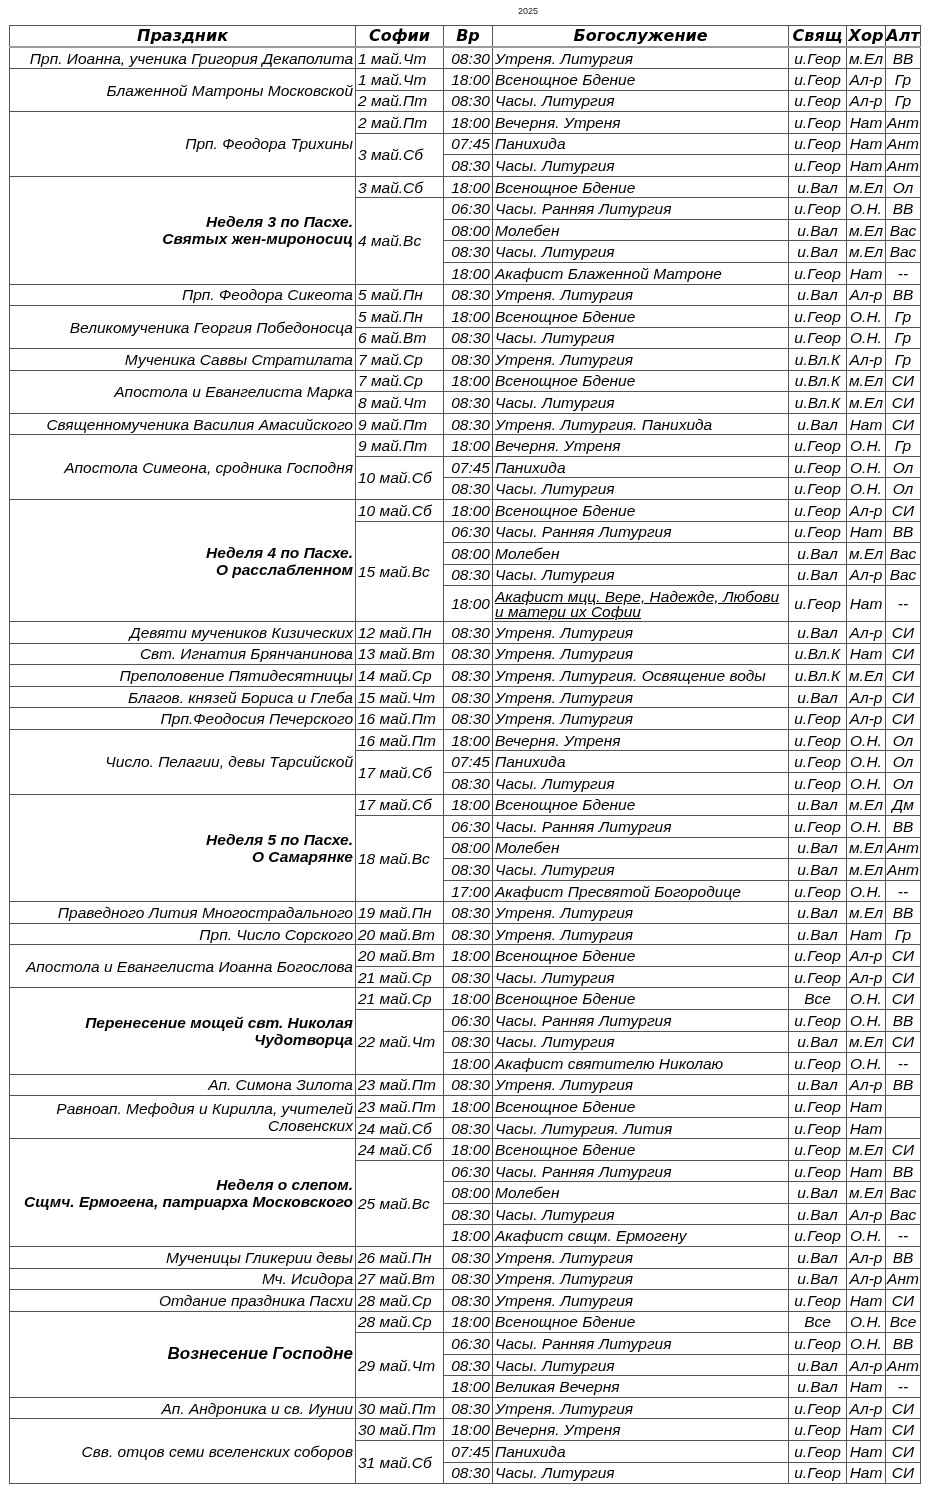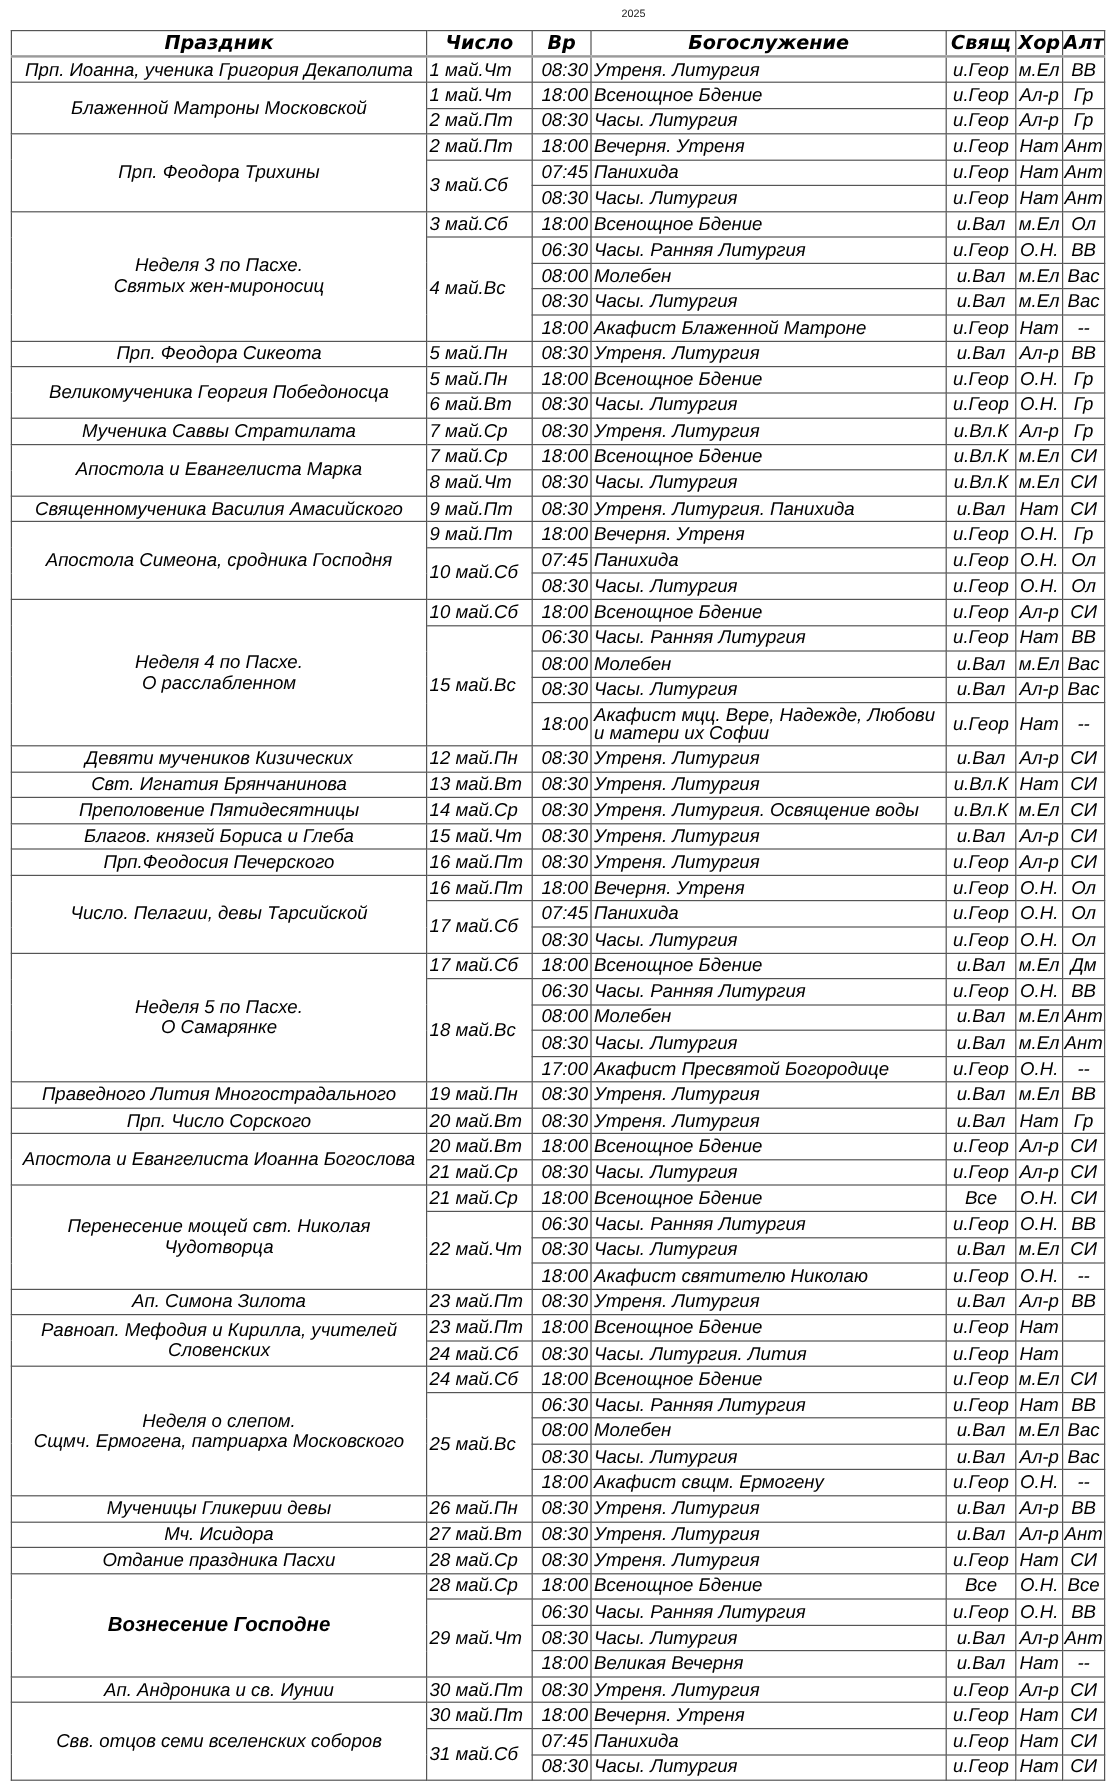--- a/index.html
+++ b/index.html
@@ -33,48 +33,48 @@
     border: 1px solid #555;
     padding: 0 2px;
     font: italic 15.5px/17px "Liberation Sans", sans-serif;
     white-space: nowrap;
     overflow: hidden;
     vertical-align: middle;
   }
   .sched tr.row  { height: 21.55px; }
   .sched tr.tall { height: 36px; }
 
-  td.feast { text-align: center; white-space: pre-line; line-height: 17px; }
-  td.feast.bold  { font-weight: normal; margin-top: 23px; }
+  td.feast { text-align: right; white-space: pre-line; line-height: 17px; }
+  td.feast.bold  { font-weight: bold; margin-top: 23px; }
   td.feast.large { font-weight: bold; font-size: 17px; line-height: 22px; }
   td.date    { text-align: left; }
   td.time    { text-align: right; padding-right: 2px; }
   td.service { text-align: left; padding-left: 2px; }
-  tr.tall td.service { white-space: normal; line-height: 15px; }
+  tr.tall td.service { white-space: normal; line-height: 15px; text-decoration: underline; }
   td.priest, td.choir, td.alt { text-align: center; padding: 0 1px; }
 </style>
 </head>
 <body>
 
 <div class="year">2025</div>
 
 <table class="sched">
   <colgroup>
     <col style="width:346px">
     <col style="width:88px">
     <col style="width:49px">
     <col style="width:296px">
     <col style="width:58px">
     <col style="width:39px">
     <col style="width:35px">
   </colgroup>
   <thead>
     <tr>
       <th>Праздник</th>
-      <th>Число</th>
+      <th>Софии</th>
       <th>Вр</th>
       <th>Богослужение</th>
       <th>Свящ</th>
       <th>Хор</th>
       <th>Алт</th>
     </tr>
   </thead>
   <tbody id="schedule-body">
       <tr class="row">
         <td class="feast">Прп. Иоанна, ученика Григория Декаполита</td>

